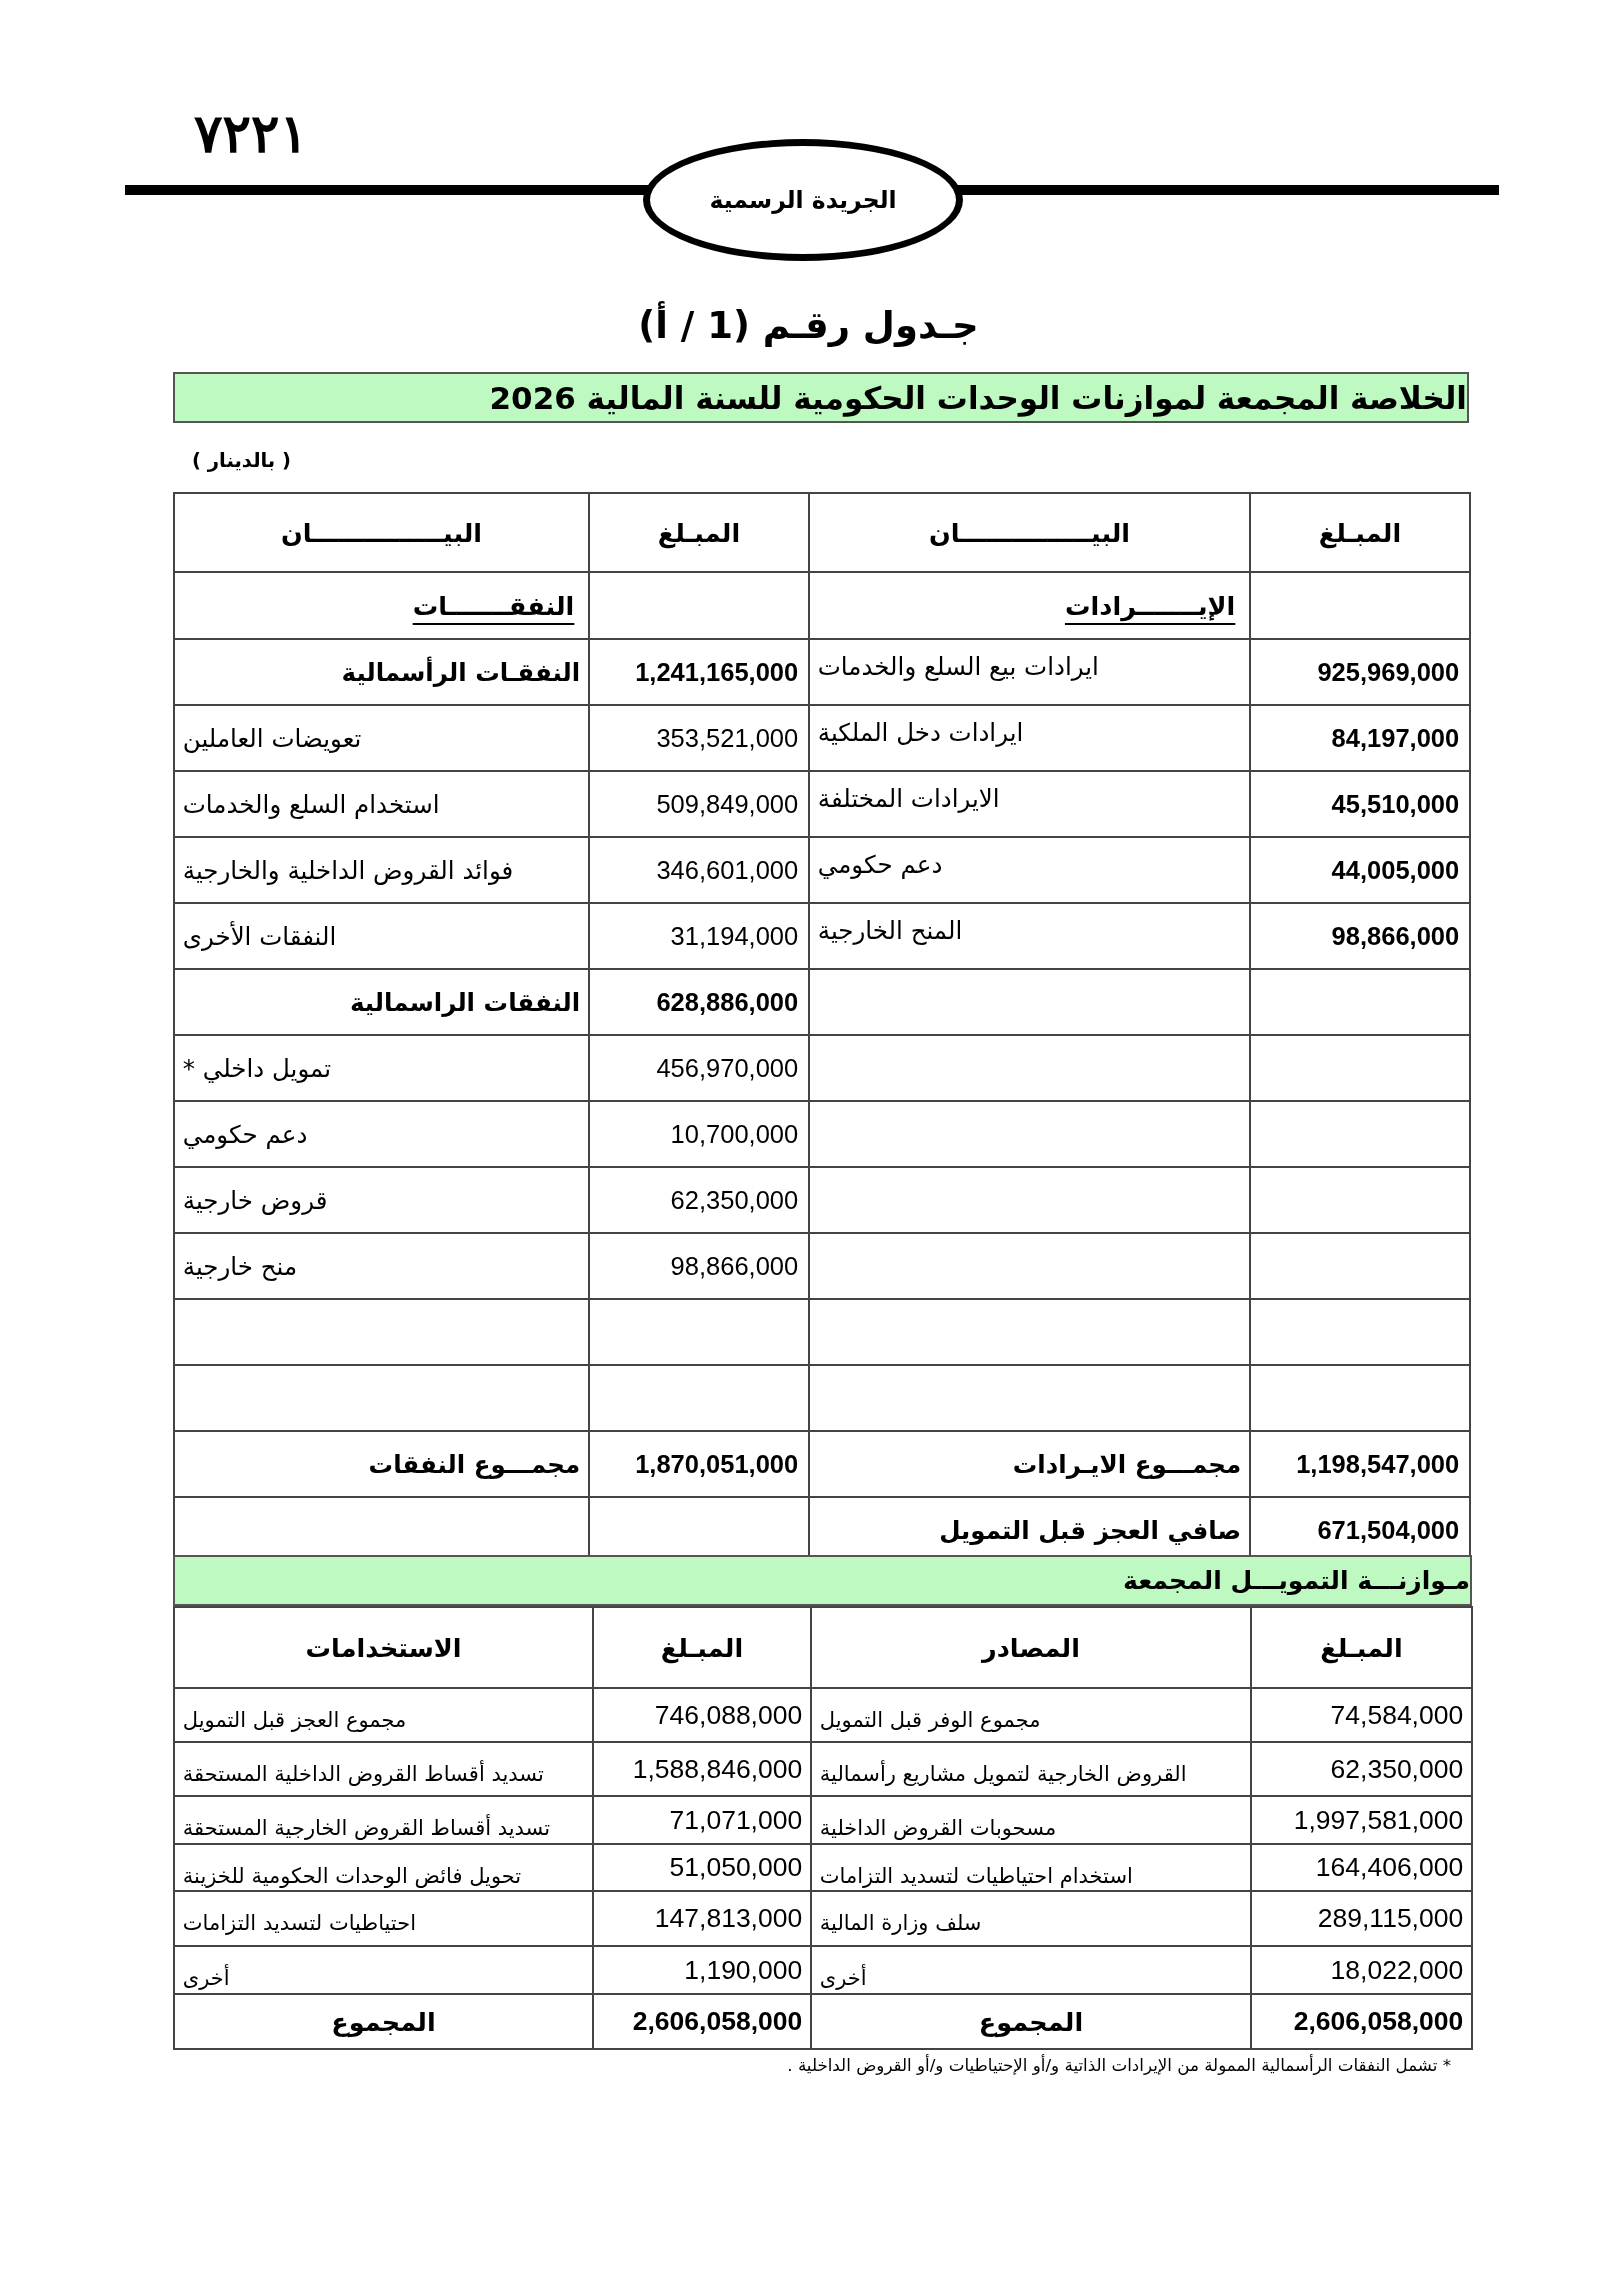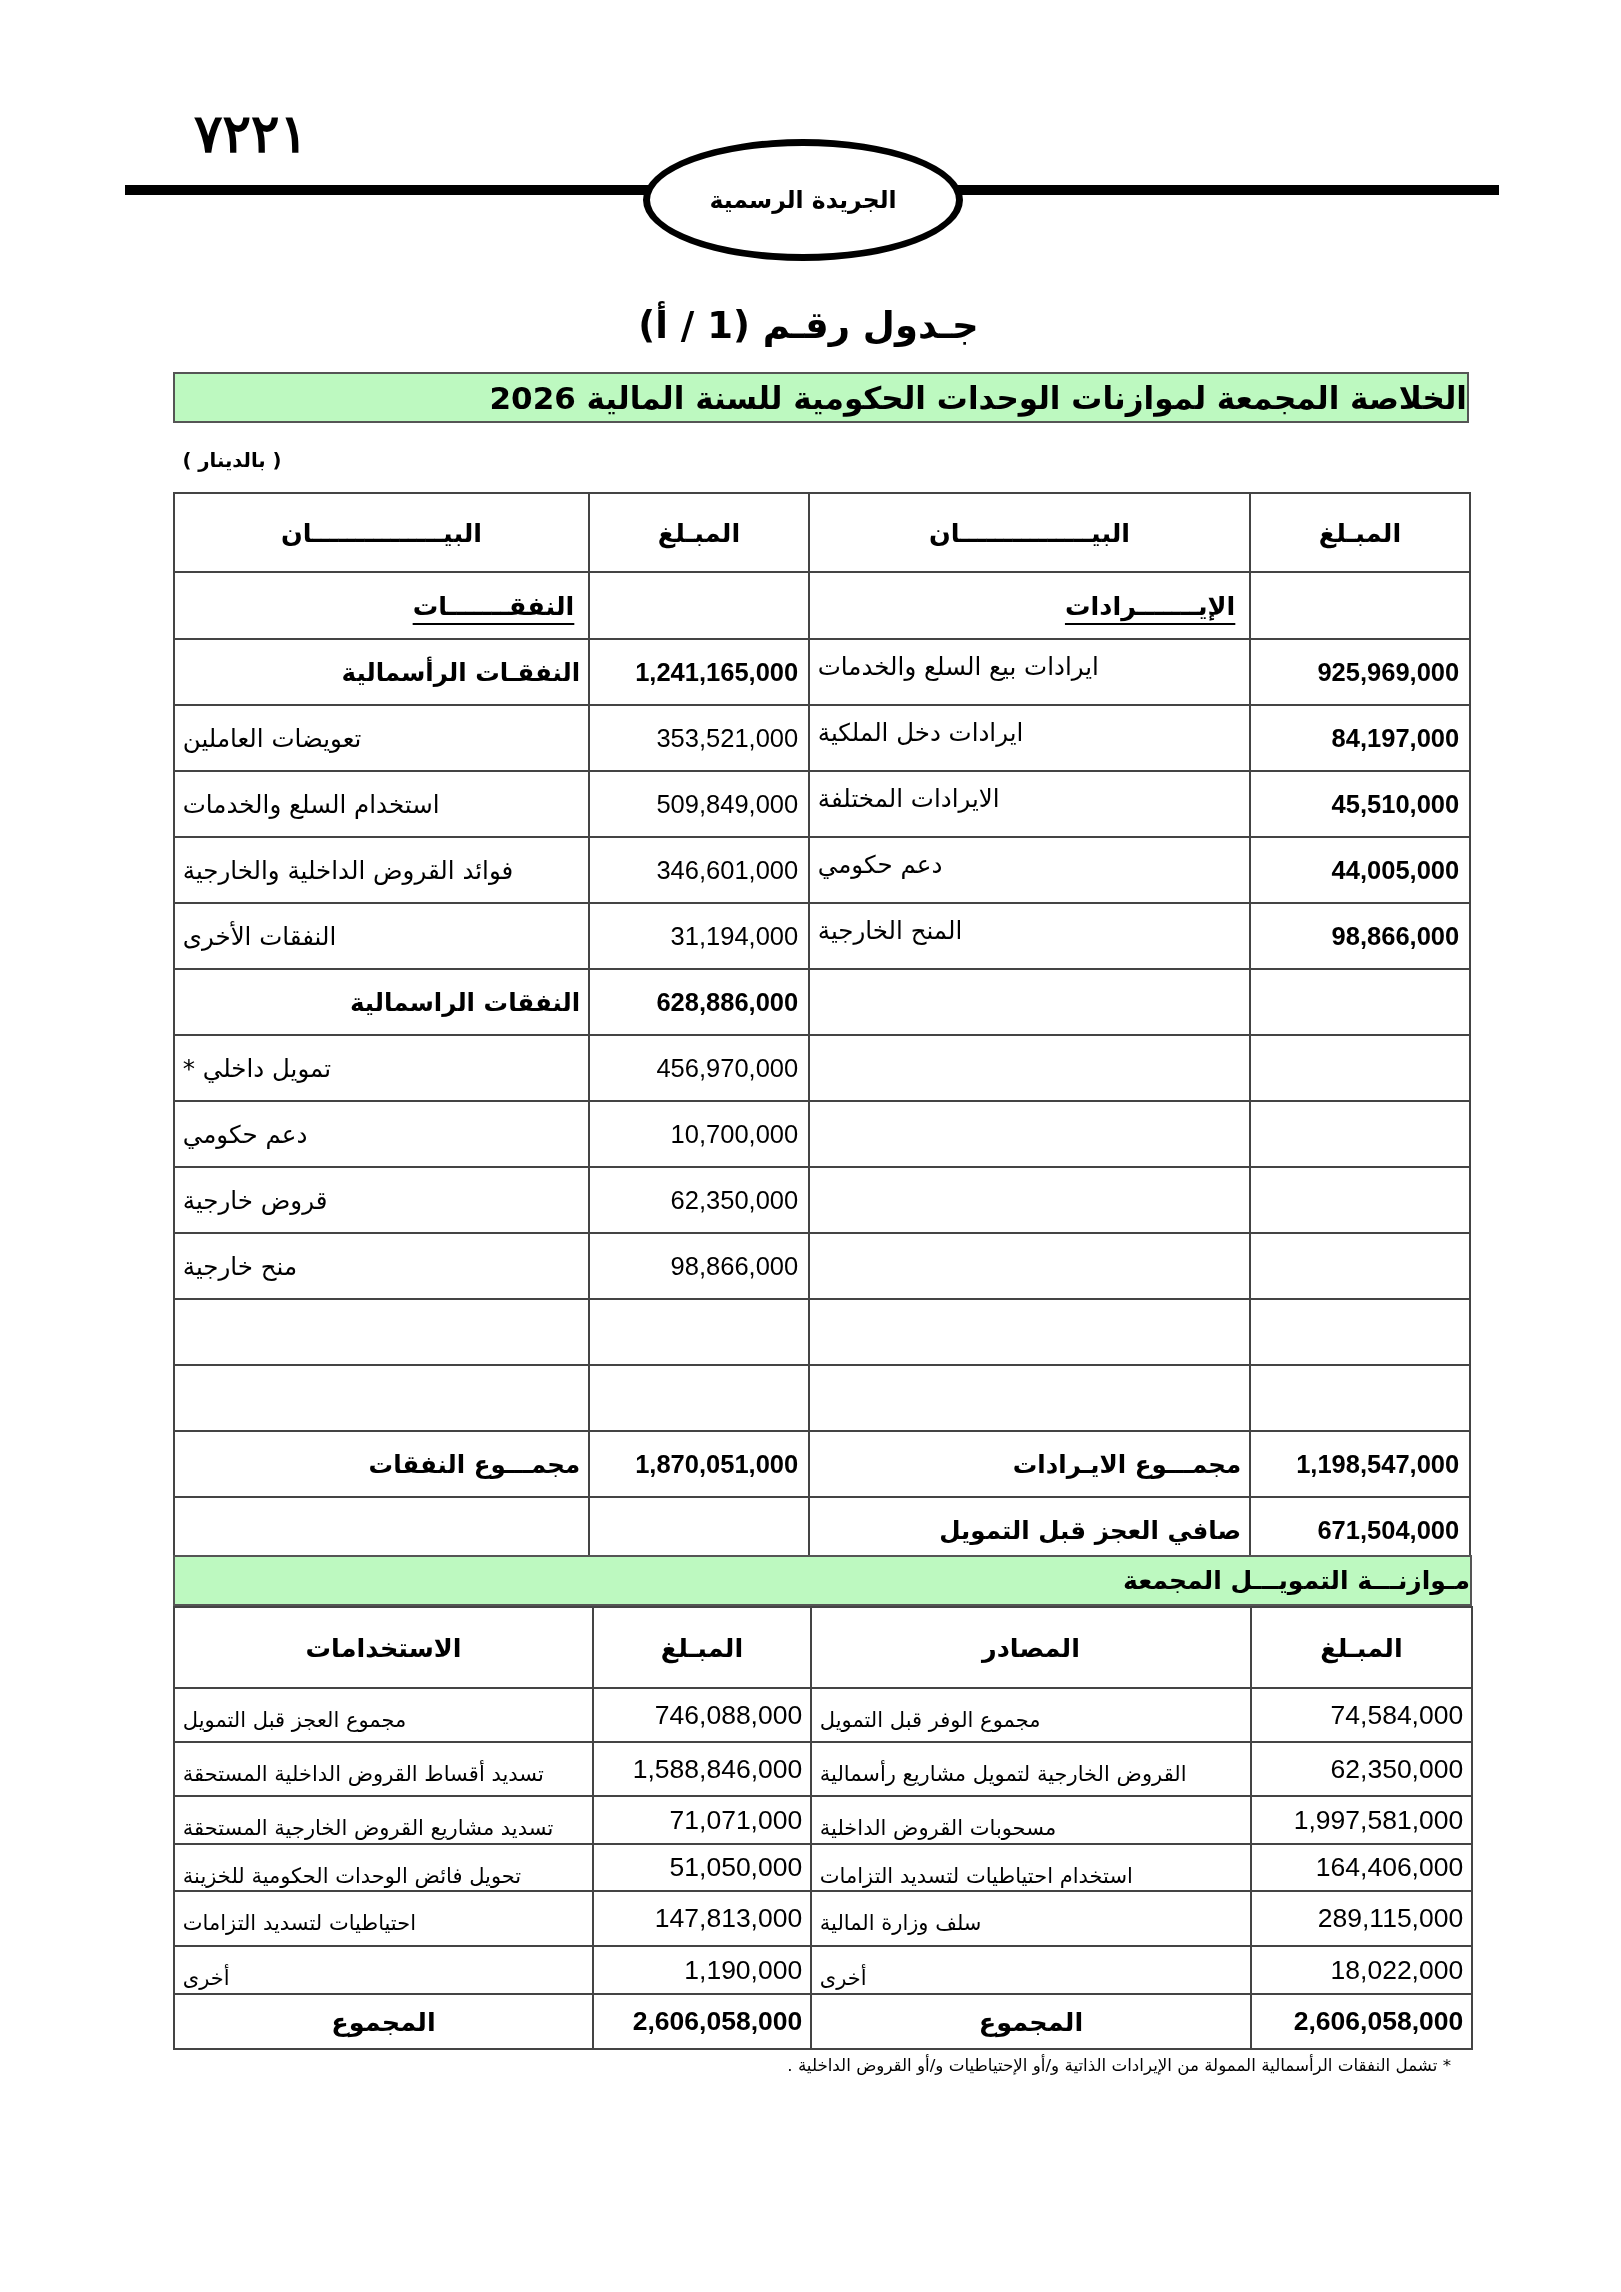--- a/index.html
+++ b/index.html
@@ -18,21 +18,21 @@
   .table-number { left: 549px; top: 304px; width: 519px; height: 43px; text-align: center;
                   font-size: 37px; font-weight: bold; direction: rtl; line-height: 43px; }
 
   .green-bar { background: #bdf9c0; border: 2px solid #555; box-sizing: border-box;
                display: flex; align-items: center; justify-content: flex-start;
                font-weight: bold; direction: rtl; }
   .green-1 { left: 173px; top: 372px; width: 1296px; height: 51px; font-size: 31px; }
   .green-2 { left: 173px; top: 1555px; width: 1299px; height: 51px; font-size: 25px; }
 
   .units { left: 173px; top: 443px; width: 118px; height: 35px; font-size: 19.6px;
-           font-weight: bold; direction: rtl; text-align: center; line-height: 35px; }
+           font-weight: bold; direction: rtl; text-align: right; line-height: 35px; }
 
   table.grid { position: absolute; border-collapse: collapse; table-layout: fixed; direction: rtl; }
   table.grid td { border: 2px solid #444; padding: 0 7.8px; box-sizing: border-box; vertical-align: middle; overflow: hidden; white-space: nowrap; }
   .t1 { left: 173px; top: 492px; width: 1295px; }
   .t2 { left: 173px; top: 1606px; width: 1297px; }
 
   .hdr { text-align: center; font-size: 25.5px; font-weight: bold; }
   .sec { text-align: right; font-size: 25.5px; font-weight: bold; text-decoration: underline; text-underline-offset: 7.8px; padding-right: 13.7px !important; }
   .lbl { text-align: left; font-size: 24.5px; border-radius: 27px; }
   .lbl-b { text-align: right; font-size: 24.5px; font-weight: bold; }
@@ -197,21 +197,21 @@
     <tr style="height:54px">
       <td class="num">62,350,000</td>
       <td class="lbl">القروض الخارجية لتمويل مشاريع رأسمالية</td>
       <td class="num">1,588,846,000</td>
       <td class="lbl">تسديد أقساط القروض الداخلية المستحقة</td>
     </tr>
     <tr style="height:48px">
       <td class="num">1,997,581,000</td>
       <td class="lbl">مسحوبات القروض الداخلية</td>
       <td class="num">71,071,000</td>
-      <td class="lbl">تسديد مشاريع القروض الخارجية المستحقة</td>
+      <td class="lbl">تسديد أقساط القروض الخارجية المستحقة</td>
     </tr>
     <tr style="height:47px">
       <td class="num">164,406,000</td>
       <td class="lbl">استخدام احتياطيات لتسديد التزامات</td>
       <td class="num">51,050,000</td>
       <td class="lbl">تحويل فائض الوحدات الحكومية للخزينة</td>
     </tr>
     <tr style="height:55px">
       <td class="num">289,115,000</td>
       <td class="lbl">سلف وزارة المالية</td>

